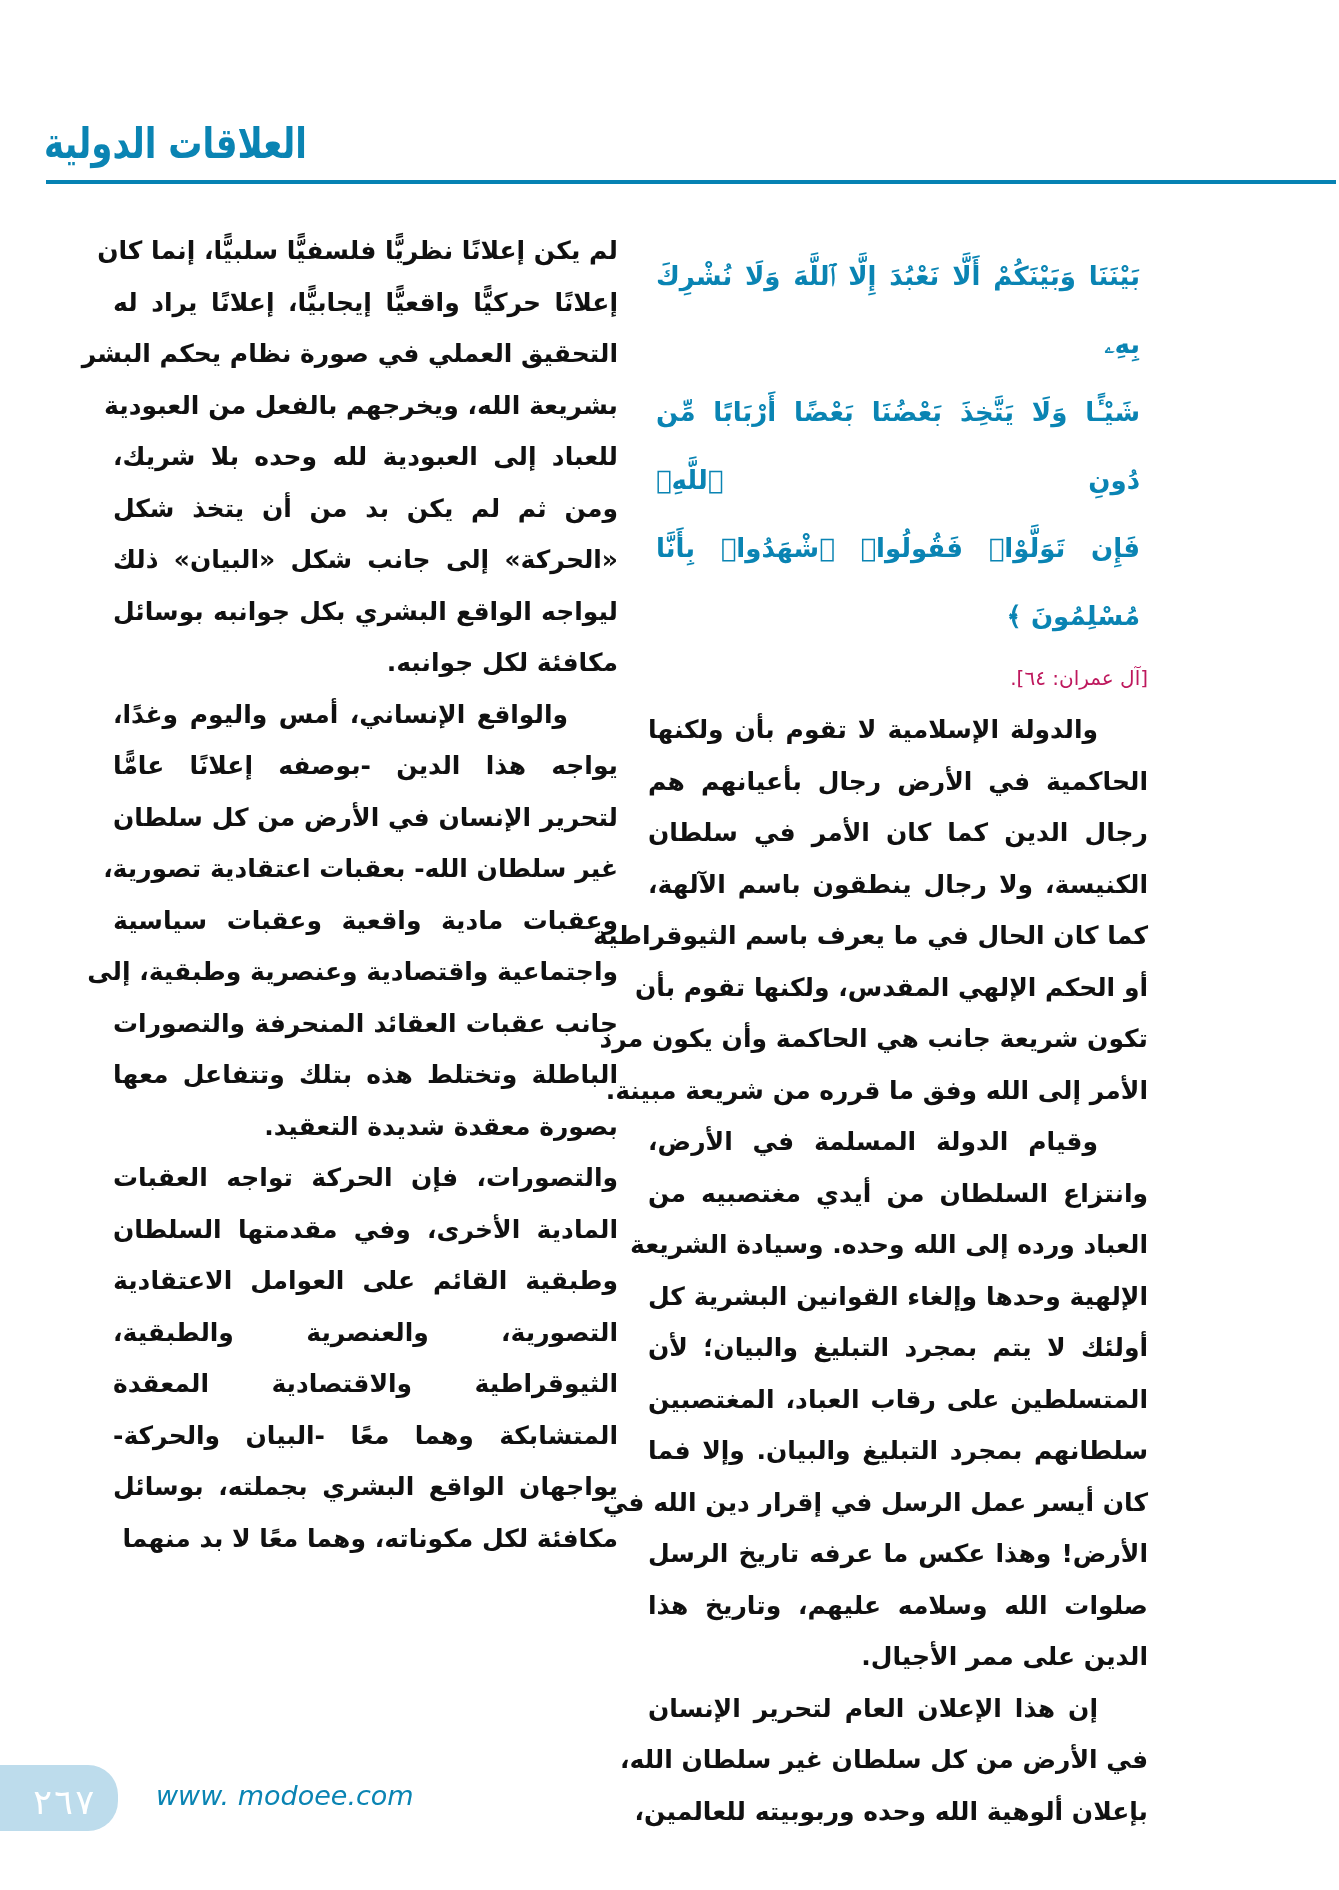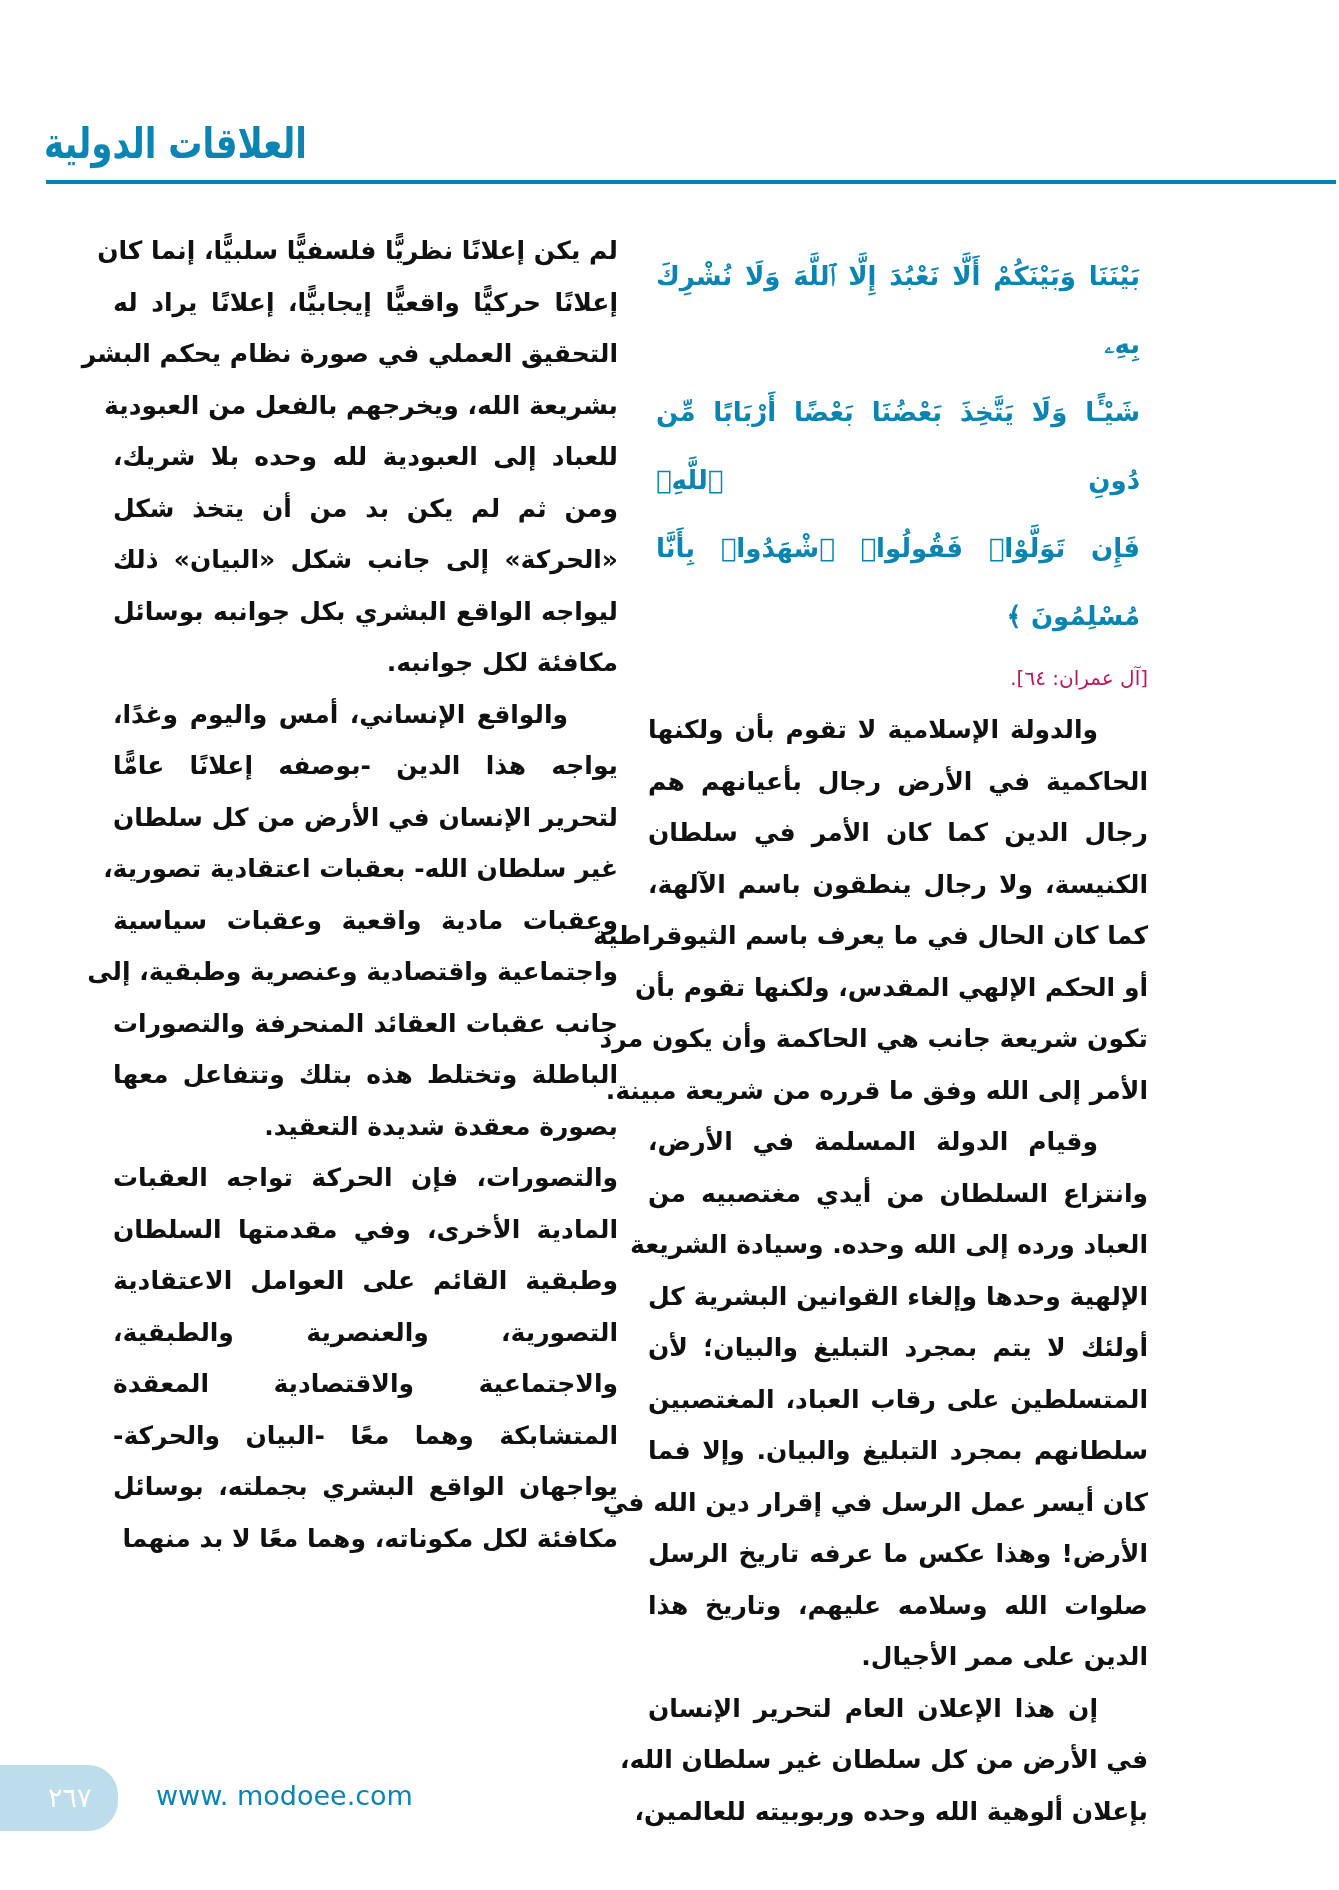--- a/index.html
+++ b/index.html
@@ -21,24 +21,24 @@
   .ornament { display: inline-block; color: #0a84b3; font-size: 26px; }
   .citation { font-weight: normal; font-size: 20px; color: #be185d; line-height: 40px; margin: 2px 0 6px 0; }
 
   .para { margin: 0; line-height: 51.5px; }
   .line { display: block; text-align: justify; text-align-last: justify; white-space: nowrap; }
   .line.last { text-align-last: right; }
   .indent { padding-right: 50px; }
 
   .footer-tab { position: absolute; left: 0; top: 1765px; width: 118px; height: 66px;
                 background: #bddcec; border-radius: 0 30px 30px 0; }
-  .page-number { position: absolute; left: 48px; top: 1782px; font-size: 27px; color: #ffffff;
-                 font-family: Liberation Sans, sans-serif; letter-spacing: 3px; }
+  .page-number { position: absolute; left: 32px; top: 1782px; font-size: 35px; color: #ffffff;
+                 font-family: Liberation Mono, monospace; letter-spacing: 3px; }
   .site-url { position: absolute; left: 156px; top: 1780px; font-size: 27px; color: #0a84b3;
-              font-family: "DejaVu Sans", sans-serif; }
+              font-family: "DejaVu Sans", sans-serif; font-style: italic; }
 </style>
 </head>
 <body>
 
 <div>
 
   <div class="header-title">العلاقات الدولية</div>
   <div class="header-rule"></div>
 
   <div class="col col-right">
@@ -103,21 +103,21 @@
         <span class="line">واجتماعية واقتصادية وعنصرية وطبقية، إلى</span>
         <span class="line">جانب عقبات العقائد المنحرفة والتصورات</span>
         <span class="line">الباطلة وتختلط هذه بتلك وتتفاعل معها</span>
         <span class="line last">بصورة معقدة شديدة التعقيد.</span>
       </div>
     <div class="para" id="lp2">
         <span class="line">والتصورات، فإن الحركة تواجه العقبات</span>
         <span class="line">المادية الأخرى، وفي مقدمتها السلطان</span>
         <span class="line">وطبقية القائم على العوامل الاعتقادية</span>
         <span class="line">التصورية، والعنصرية والطبقية،</span>
-        <span class="line">والاجتماعية والاقتصادية المعقدة</span>
+        <span class="line">الثيوقراطية والاقتصادية المعقدة</span>
         <span class="line">المتشابكة وهما معًا -البيان والحركة-</span>
         <span class="line">يواجهان الواقع البشري بجملته، بوسائل</span>
         <span class="line last">مكافئة لكل مكوناته، وهما معًا لا بد منهما</span>
       </div>
   </div>
 
   <div class="footer-tab"></div>
   <div class="page-number">٢٦٧</div>
   <div class="site-url">www. modoee.com</div>
 

